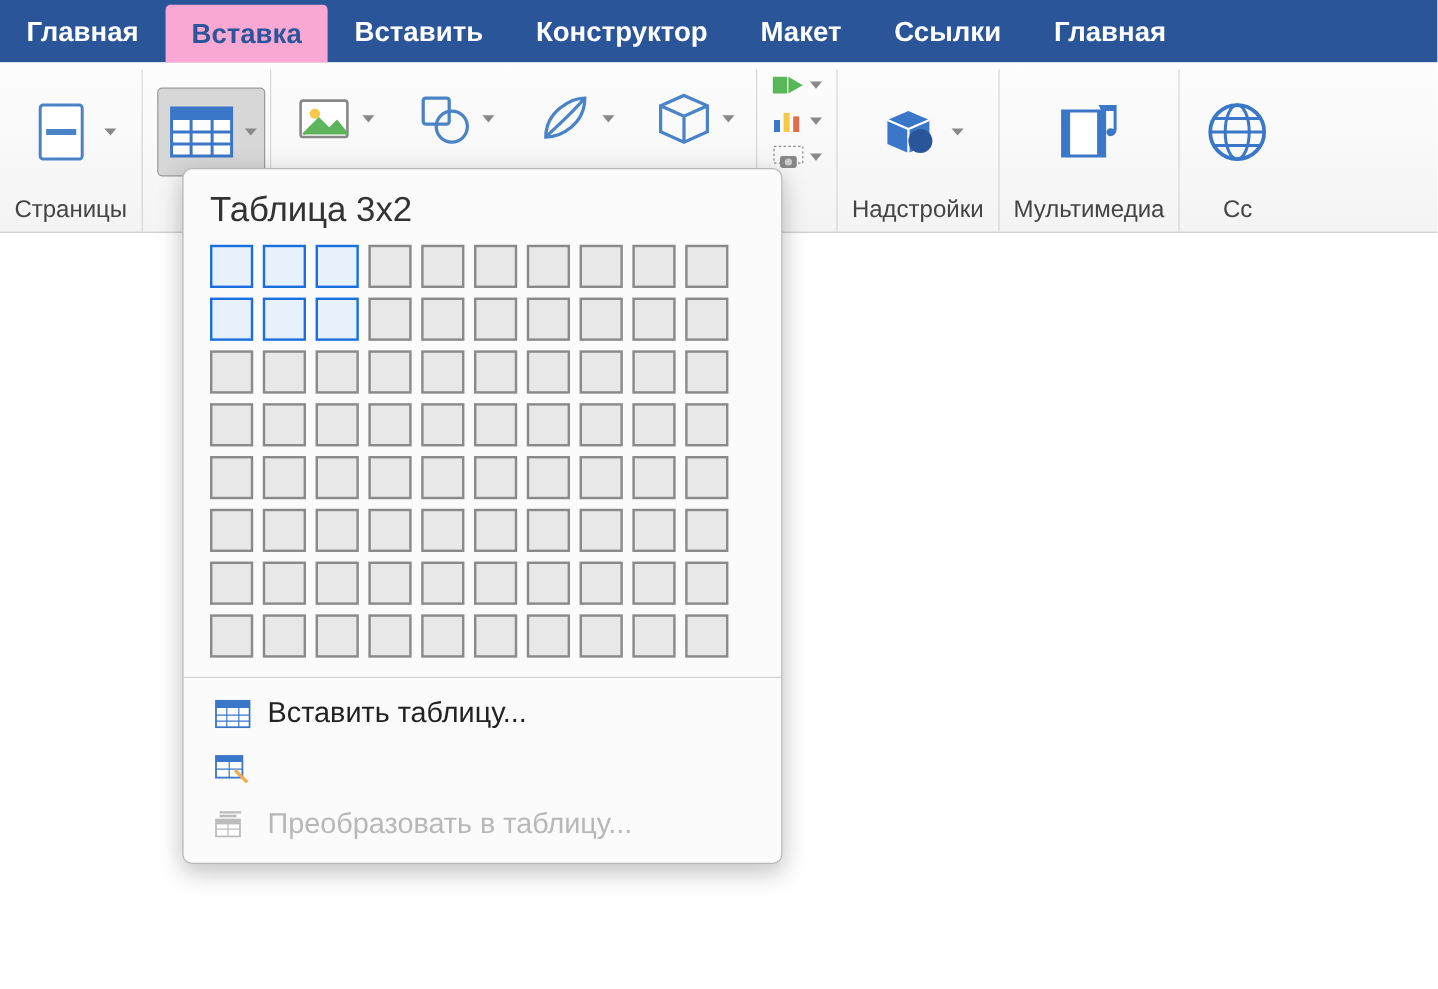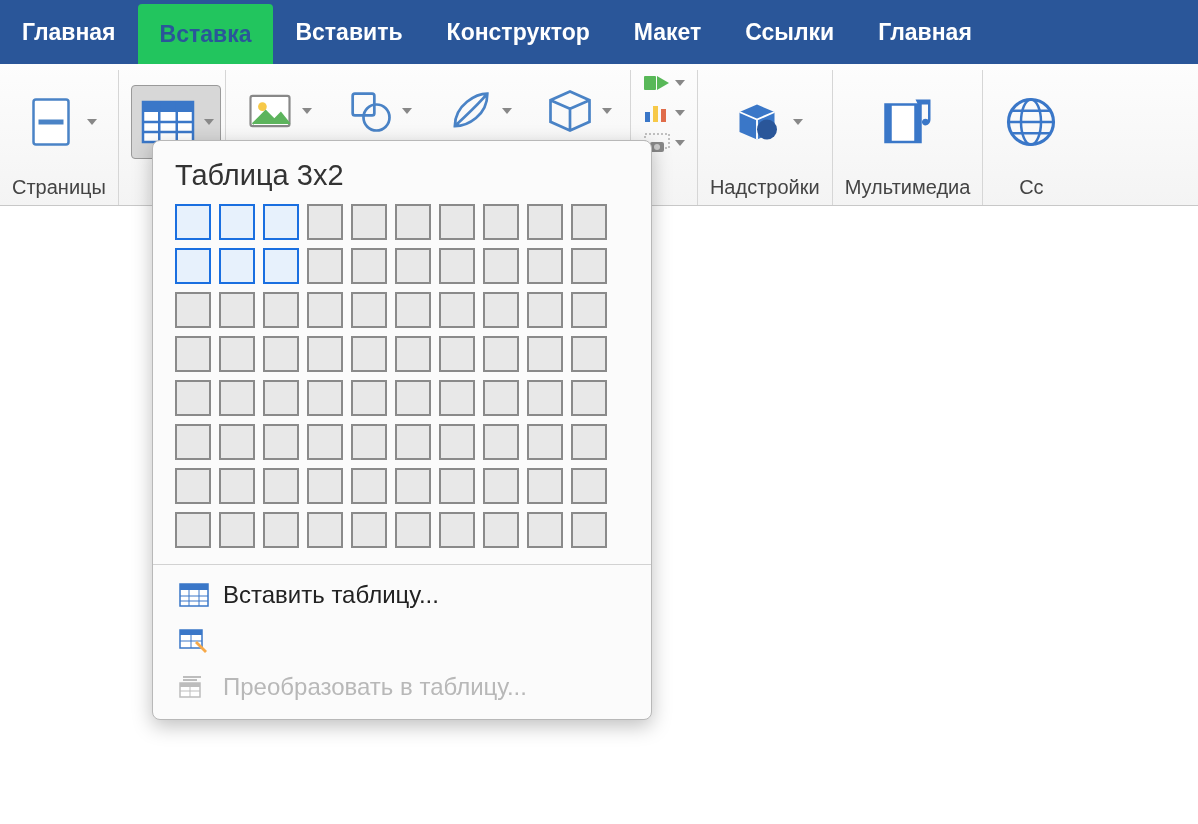--- a/index.html
+++ b/index.html
@@ -7,34 +7,34 @@
     margin: 0;
     font-family: -apple-system, BlinkMacSystemFont, "Segoe UI", Arial, sans-serif;
     background: #ffffff;
     width: 1198px;
     height: 824px;
     overflow: hidden;
   }
   .tabbar {
     background: #2a5699;
     display: flex;
-    height: 64px;
+    height: 52px;
     align-items: stretch;
   }
   .tab {
     color: #ffffff;
     font-size: 23px;
     font-weight: 600;
     padding: 0 22px;
     display: flex;
     align-items: center;
     cursor: pointer;
   }
   .tab.active {
-    background: #22c55e;
+    background: #f9a8d4;
     color: #2a5699;
     border-top-left-radius: 4px;
     border-top-right-radius: 4px;
     margin-top: 4px;
   }
   .ribbon {
     background: linear-gradient(#fdfdfd, #f4f4f4);
     border-bottom: 1px solid #c8c8c8;
     height: 142px;
     display: flex;

